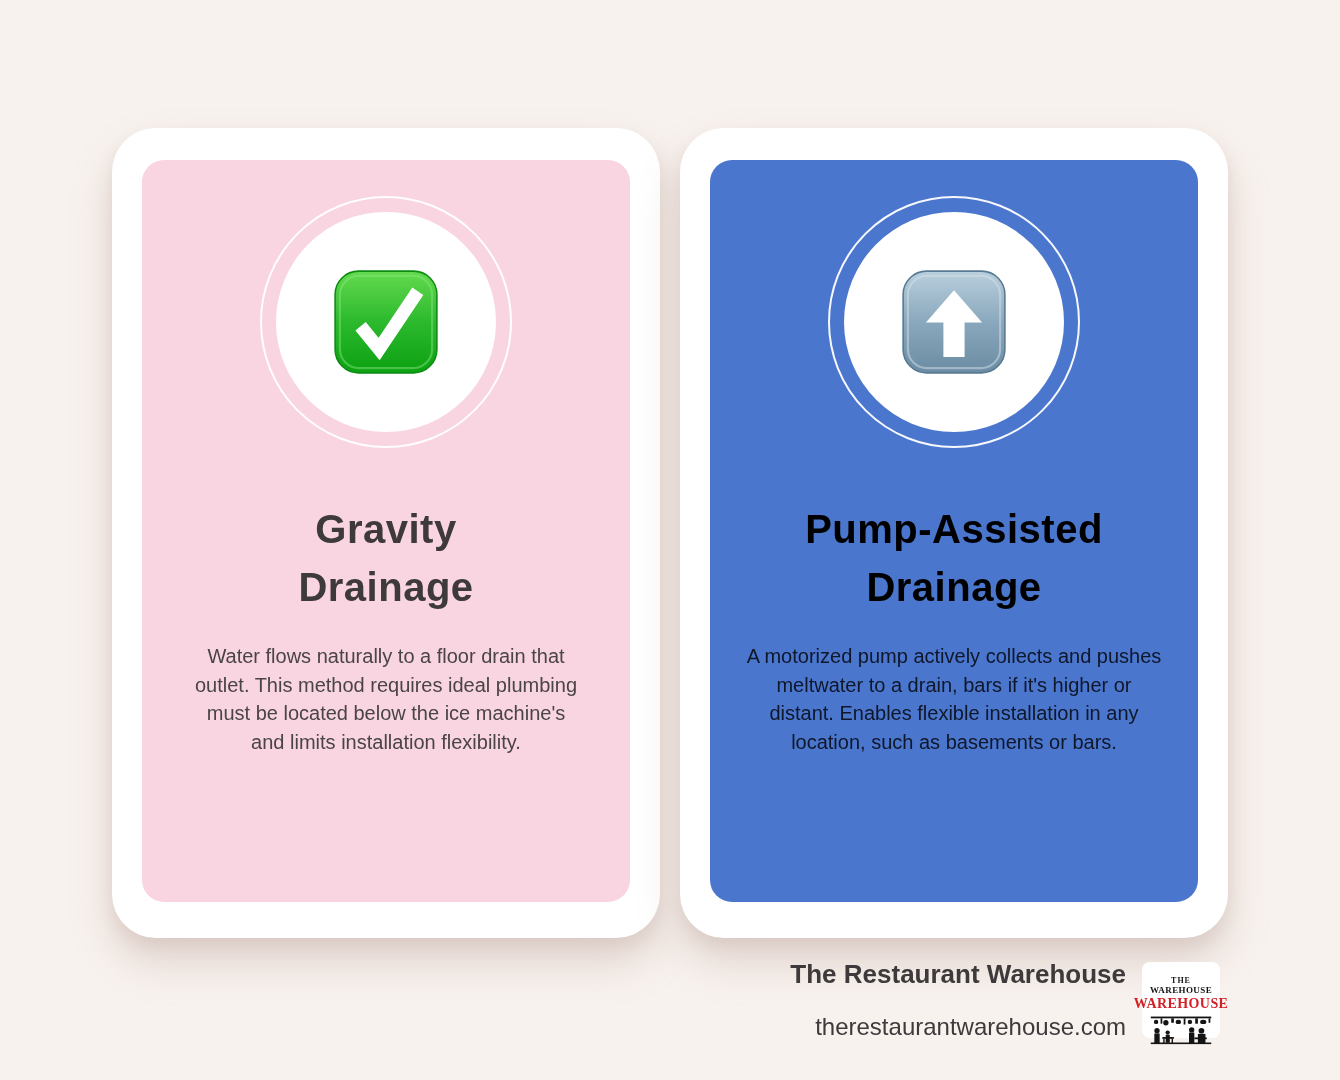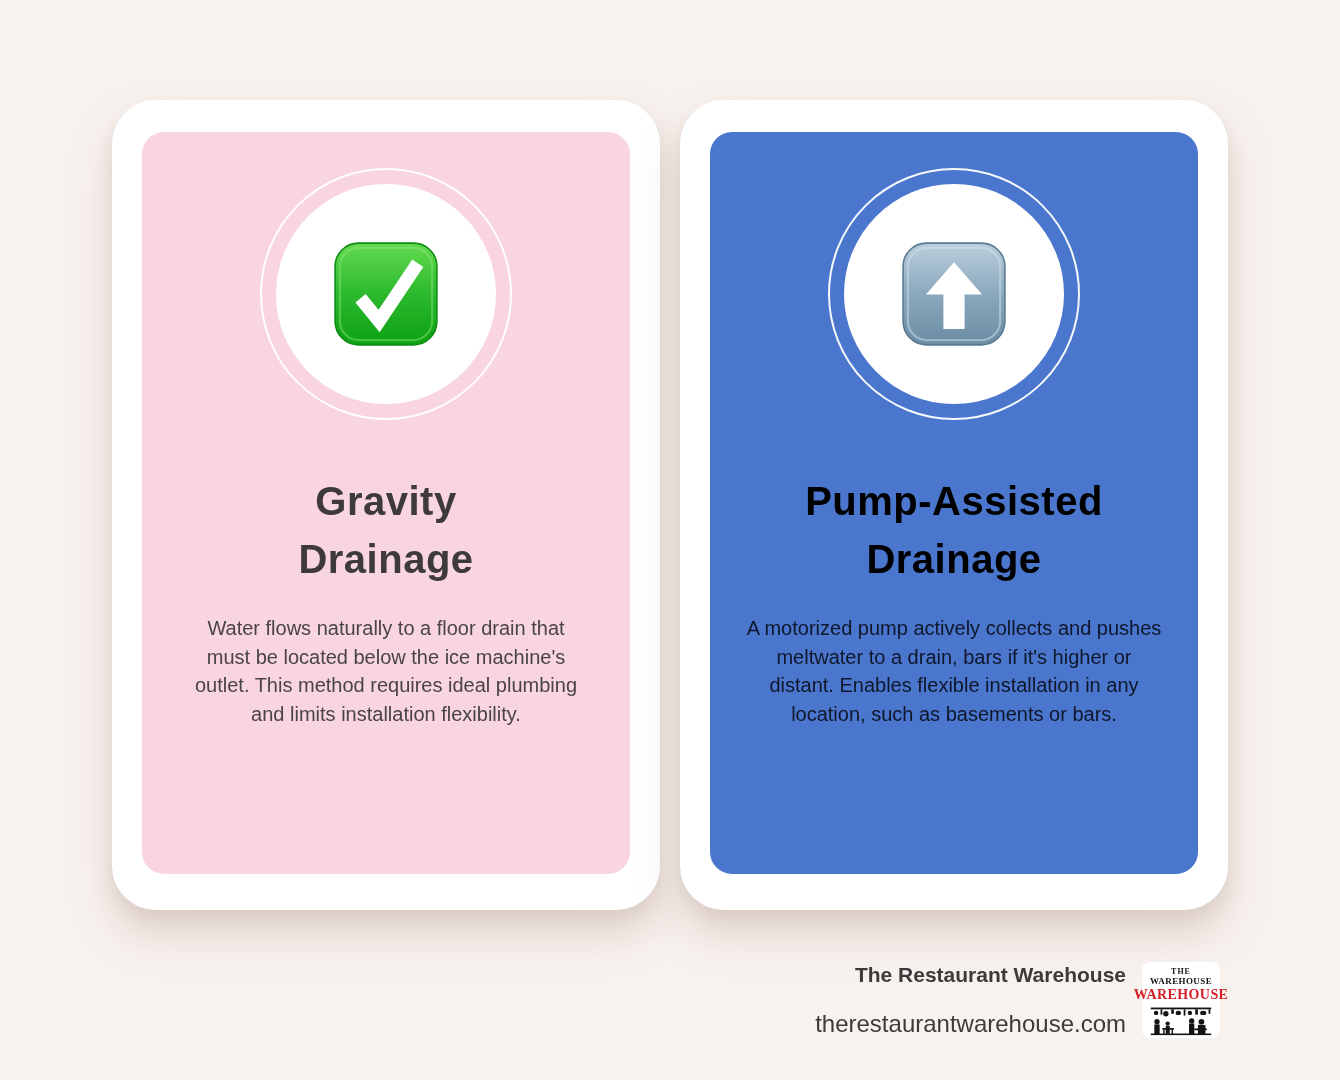--- a/index.html
+++ b/index.html
@@ -6,21 +6,21 @@
   .canvas {
     position: relative;
     width: 1340px;
     height: 1080px;
     background: #f8f2ee;
     font-family: "Liberation Sans", sans-serif;
     overflow: hidden;
   }
   .card-shell {
     position: absolute;
-    top: 100px;
+    top: 128px;
     width: 548px;
     height: 810px;
     background: #ffffff;
     border-radius: 44px;
     box-shadow: 0 24px 42px rgba(168, 138, 128, 0.30), 0 8px 16px rgba(168, 138, 128, 0.14);
   }
   .card-shell.left  { left: 112px; }
   .card-shell.right { left: 680px; }
   .card-inner {
     position: absolute;
@@ -76,29 +76,29 @@
   .footer {
     position: absolute;
     top: 962px;
     right: 120px;
     height: 76px;
     display: flex;
     align-items: center;
     gap: 16px;
   }
   .footer-text { text-align: right; color: #3e393b; }
-  .brand   { font-size: 21px; font-weight: bold; white-space: nowrap; }
+  .brand   { font-size: 26px; font-weight: bold; white-space: nowrap; }
   .website { font-size: 24px; margin-top: 23px; white-space: nowrap; }
   .logo {
     width: 78px;
     height: 76px;
     background: #ffffff;
     border-radius: 8px;
     box-sizing: border-box;
-    padding-top: 5px;
+    padding-top: 14px;
     display: flex;
     flex-direction: column;
     align-items: center;
     flex: none;
   }
   .logo-the, .logo-restaurant, .logo-warehouse {
     font-family: "Liberation Serif", serif;
     font-weight: bold;
     color: #121212;
     line-height: 1.15;
@@ -134,22 +134,22 @@
             </svg>
           </span>
         </div>
       </div>
       <h2 class="card-title" style="color: rgb(62, 57, 59);">
         <span>Gravity</span>
         <span>Drainage</span>
       </h2>
       <p class="card-body" style="color: rgb(74, 68, 70);">
         <span>Water flows naturally to a floor drain that</span>
+        <span>outlet. This method requires ideal plumbing</span>
         <span>must be located below the ice machine's</span>
-        <span>outlet. This method requires ideal plumbing</span>
         <span>and limits installation flexibility.</span>
       </p>
     </div>
   </section>
 
   <section class="card-shell right">
     <div class="card-inner" style="background-color: rgb(74, 118, 206);">
       <div class="icon-area">
         <span class="ring"></span>
         <div class="disc">

